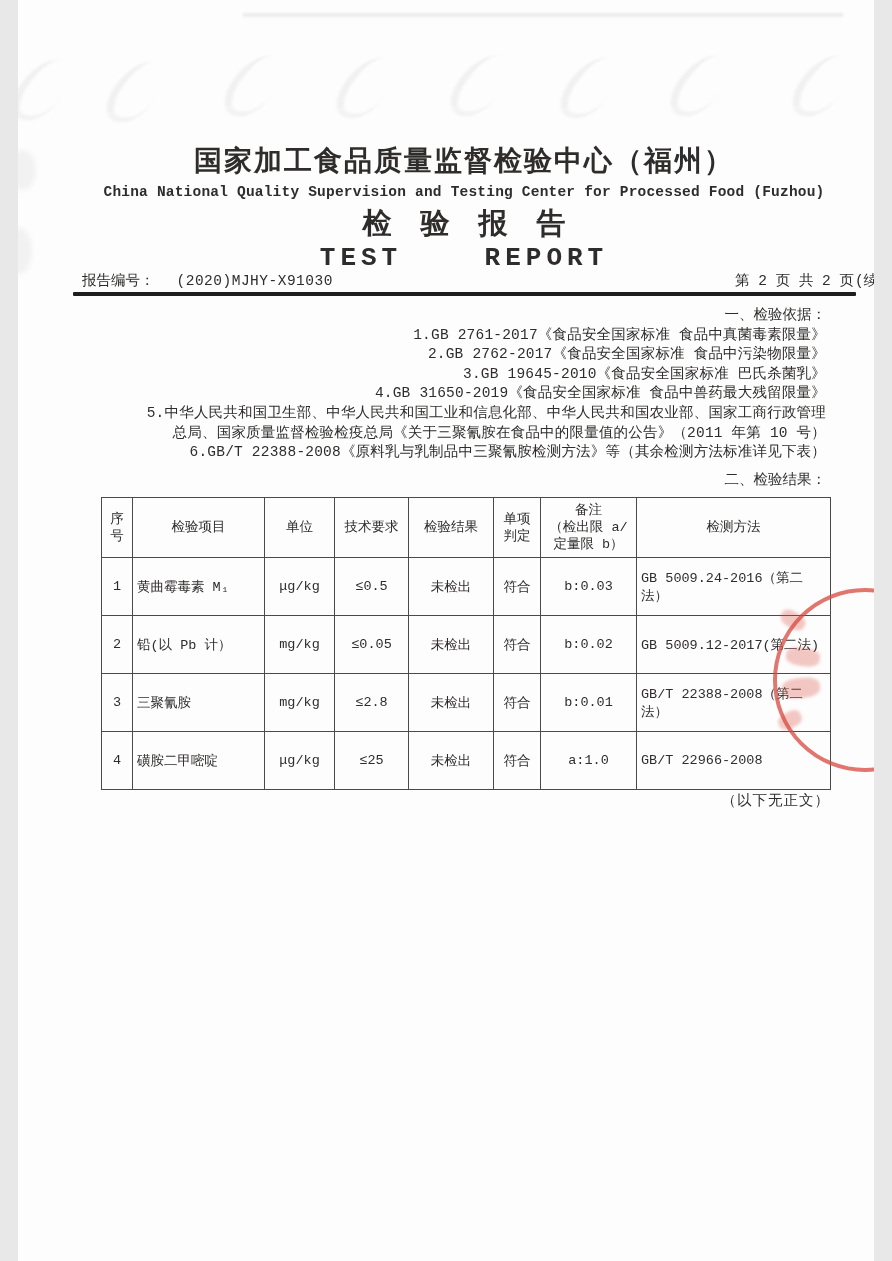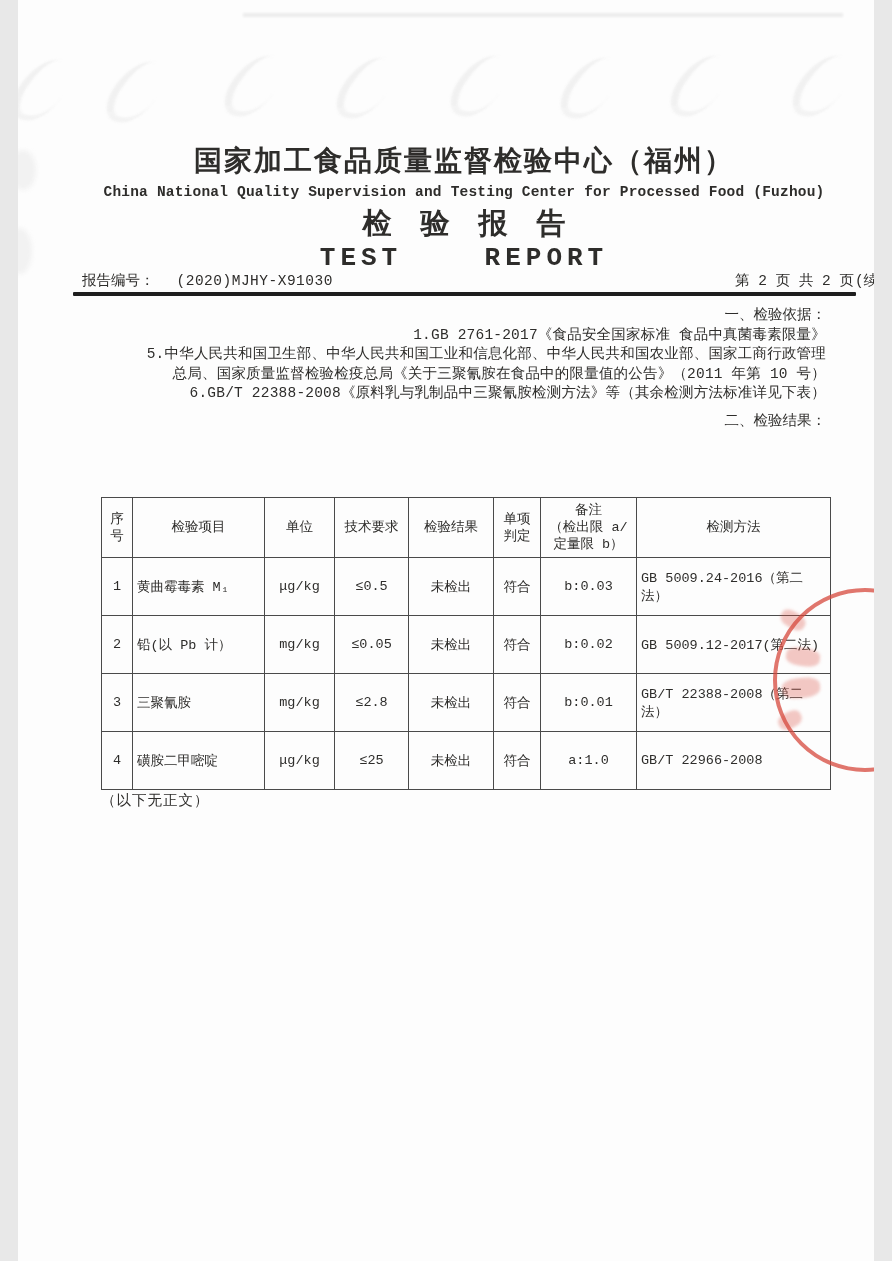--- a/index.html
+++ b/index.html
@@ -42,21 +42,21 @@
 
   
   .tbl-wrap{position:absolute;left:83px;top:497px;width:729px;}
   table{border-collapse:collapse;table-layout:fixed;width:729px;
     font-size:13.5px;color:#2e2d2b;}
   td,th{border:1.4px solid #4a4a4a;font-weight:normal;text-align:center;
     padding:2px 4px;box-sizing:border-box;overflow:hidden;}
   thead th{height:60px;white-space:pre-line;line-height:17px;}
   tbody td{height:58px;}
   td.left,th.left{text-align:left;}
-  .footnote{position:absolute;left:83px;top:791px;width:729px;text-align:left;
+  .footnote{position:absolute;left:83px;top:791px;width:729px;text-align:right;
     font-size:14.5px;letter-spacing:1px;}
 
   
   .stamp{position:absolute;left:755px;top:588px;width:176px;height:176px;
     border:4px solid rgba(214,72,60,.75);border-radius:50%;filter:blur(.6px);}
   .stamp-mark{position:absolute;background:rgba(214,72,60,.30);filter:blur(1.5px);
     border-radius:40%;}
 </style>
 </head>
 <body>
@@ -90,20 +90,23 @@
       <span>报告编号：</span><span class="num">(2020)MJHY-X91030</span>
     </div>
     <div class="center">(续  页)</div>
     <div class="right">第 2 页  共 2 页</div>
   </div>
   <div class="rule"></div>
 
   <div class="content">
     <div class="heading">一、检验依据：</div>
     <div class="item">1.GB 2761-2017《食品安全国家标准 食品中真菌毒素限量》</div>
+    <div class="item">2.GB 2762-2017《食品安全国家标准 食品中污染物限量》</div>
+    <div class="item">3.GB 19645-2010《食品安全国家标准 巴氏杀菌乳》</div>
+    <div class="item">4.GB 31650-2019《食品安全国家标准 食品中兽药最大残留限量》</div>
     <div class="item">5.中华人民共和国卫生部、中华人民共和国工业和信息化部、中华人民共和国农业部、国家工商行政管理总局、国家质量监督检验检疫总局《关于三聚氰胺在食品中的限量值的公告》（2011 年第 10 号）</div>
     <div class="item">6.GB/T 22388-2008《原料乳与乳制品中三聚氰胺检测方法》等（其余检测方法标准详见下表）</div>
     <div class="results-heading">二、检验结果：</div>
   </div>
 
   <div class="tbl-wrap">
     <table>
       <colgroup>
         <col style="width:31px">
           <col style="width:132px">

